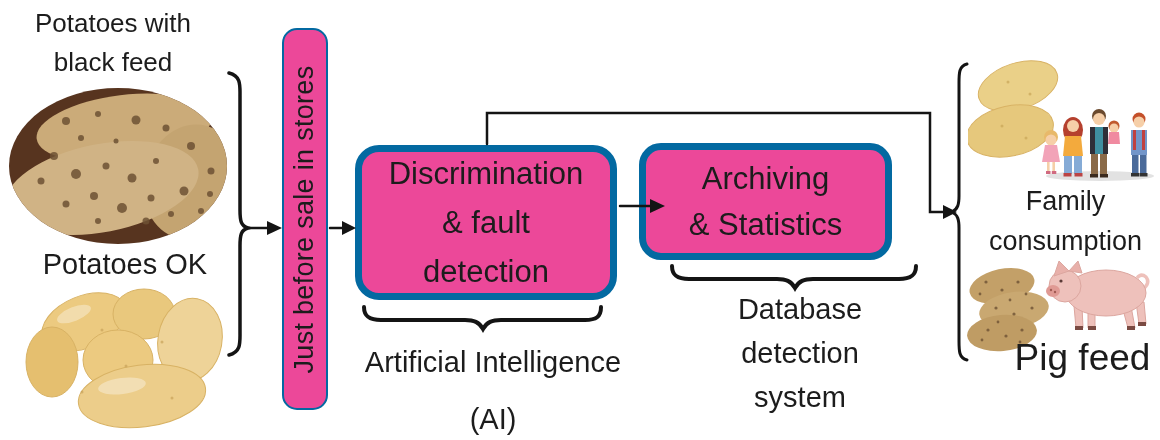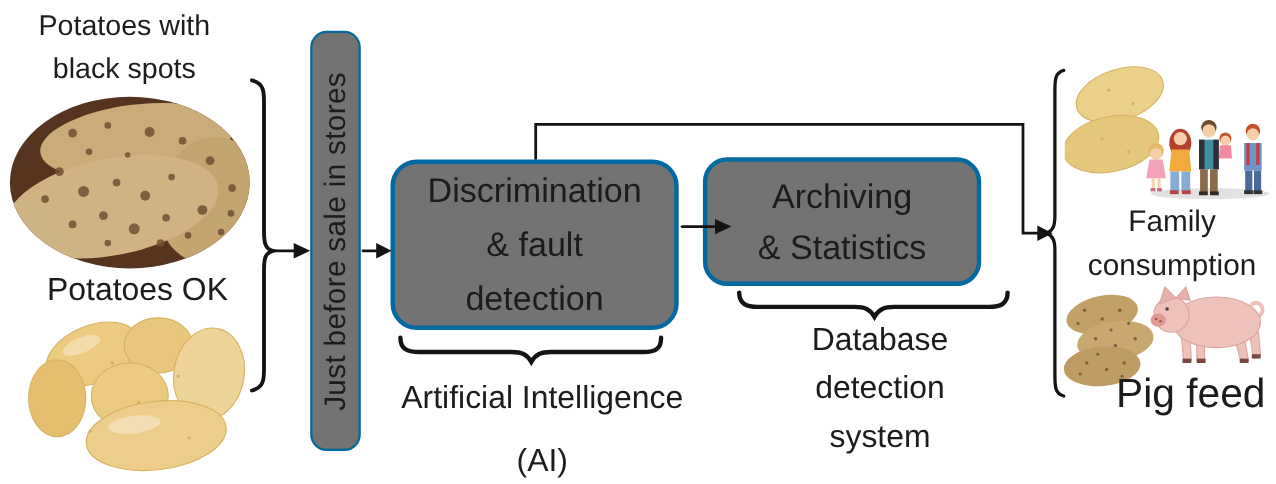--- a/index.html
+++ b/index.html
@@ -3,21 +3,21 @@
 <meta charset="utf-8">
 <style>
   html,body{margin:0;padding:0;background:#fff;}
   #canvas{
     position:relative;width:1160px;height:440px;background:#fff;overflow:hidden;
     font-family:"Liberation Sans",sans-serif;color:#1c1c1c;
   }
   .abs{position:absolute;}
   .label{text-align:center;color:#1c1c1c;}
   .box{
-    position:absolute;background:#737373;border:4px solid #0369a1;
+    position:absolute;background:#ec4899;border:7px solid #0369a1;
     display:flex;flex-direction:column;align-items:center;justify-content:center;
     text-align:center;box-sizing:border-box;
   }
   #stage-box{
     left:282px;top:28px;width:46px;height:382px;border-radius:15px;border-width:2.5px;
   }
   #stage-box .vtext{
     transform:rotate(-90deg);white-space:nowrap;font-size:27px;letter-spacing:0.3px;
   }
   #ai-box{left:355px;top:145px;width:262px;height:155px;border-radius:24px;font-size:31px;line-height:49px;}
@@ -31,21 +31,21 @@
   svg{display:block;}
   #overlay{left:0;top:0;pointer-events:none;}
 </style>
 </head>
 <body>
 
 <div id="canvas">
 
   <div class="abs label" id="bad-label">
     <div>Potatoes with</div>
-    <div>black spots</div>
+    <div>black feed</div>
   </div>
 
   <svg class="abs" style="left:6px;top:86px;" width="224" height="160" viewBox="0 0 224 160">
     <defs>
         <clipPath id="ovalClip">
           <ellipse cx="112" cy="80" rx="109" ry="78"></ellipse>
         </clipPath>
       </defs>
     <g clip-path="url(#ovalClip)">
       <rect x="0" y="0" width="224" height="160" fill="#57341f"></rect>

